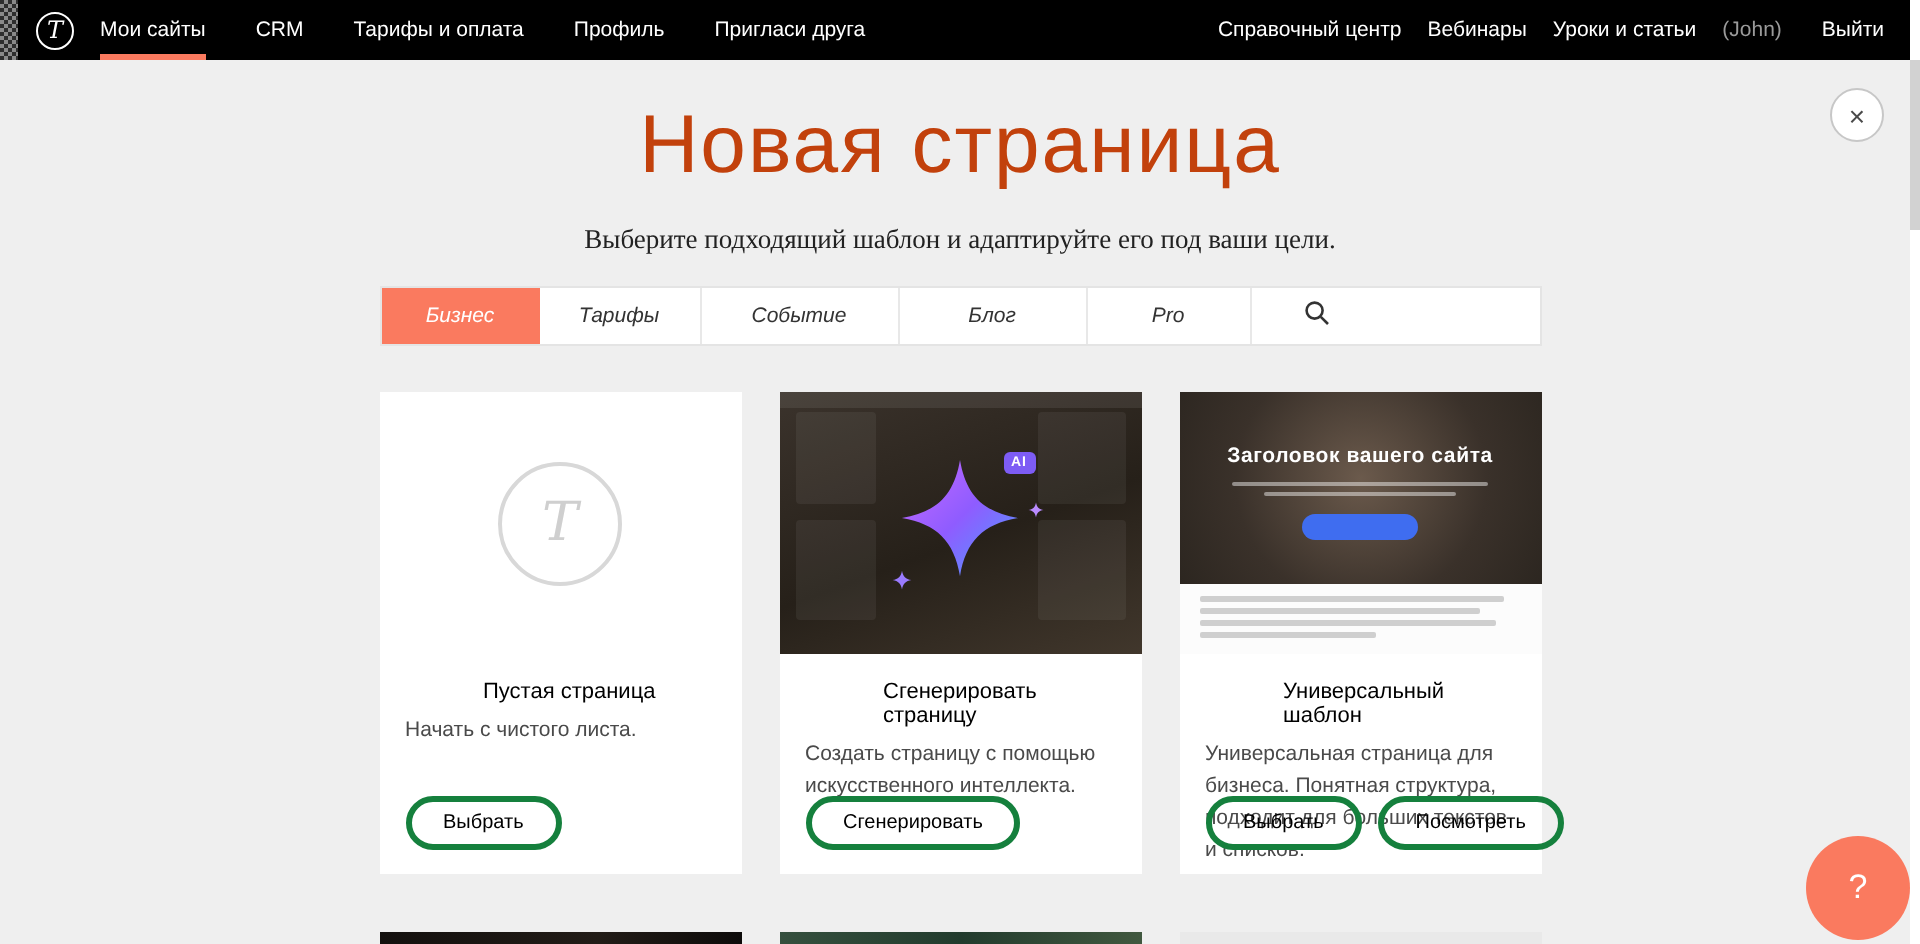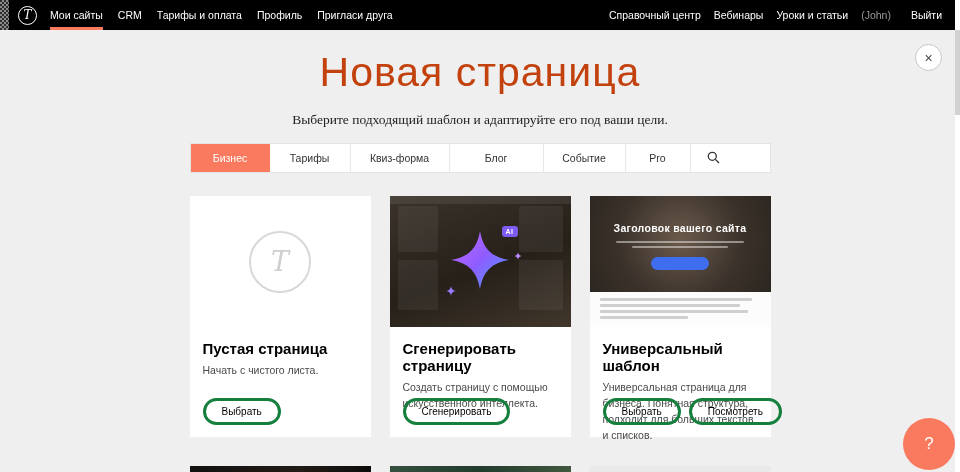--- a/index.html
+++ b/index.html
@@ -23,21 +23,21 @@
     width:9px; height:30px; flex:none;
     background-image:conic-gradient(#8a8a8a 25%, #2e2e2e 0 50%, #8a8a8a 0 75%, #2e2e2e 0);
     background-size:4px 4px;
   }
   .logo {
     width:19px; height:19px; flex:none; border:1.5px solid #fff; border-radius:50%;
     display:flex; align-items:center; justify-content:center;
     font-family:"DejaVu Serif", serif; font-style:italic; font-size:12px;
     margin:0 13px 0 9px; cursor:pointer;
   }
-  .nav-left { display:flex; align-items:center; gap:15px; height:100%; }
+  .nav-left { display:flex; align-items:center; gap:25px; height:100%; }
   .nav-item { display:flex; align-items:center; height:100%; position:relative; cursor:pointer; white-space:nowrap; }
   .nav-item.active::after { content:""; position:absolute; left:0; right:0; bottom:0; height:3px; background:var(--accent); }
   .nav-right { margin-left:auto; display:flex; align-items:center; gap:13px; padding-right:13px; }
   .user-wrap { display:flex; gap:20px; align-items:center; }
   .user-name { color:#9a9a9a; }
 
   
   .close-btn {
     position:absolute; top:44px; left:915px; width:27px; height:27px; border-radius:50%;
     background:#fff; border:1px solid #c7c7c7; color:#4a4a4a; font-size:14px; line-height:1;
@@ -52,42 +52,42 @@
   }
   .subtitle { margin:16px 0 0; text-align:center; font-size:13.5px; color:#222;font-family:Liberation Serif, serif; }
 
   
   .tabs {
     width:581px; margin:15px auto 0; height:30px; display:flex; background:#fff;
     border:1px solid #e4e4e4;
   }
   .tab {
     display:flex; align-items:center; justify-content:center; height:100%;
-    font-size:10.5px; color:#333; border-right:1px solid #e8e8e8; cursor:pointer;
+    font-size:10.5px; color:#333; border-right:1px solid #e8e8e8; cursor:pointer;font-style:italic;
   }
   .tab:last-child { border-right:none; }
   .tab:nth-child(1){ width:79px; }
   .tab:nth-child(2){ width:81px; }
   .tab:nth-child(3){ width:99px; }
   .tab:nth-child(4){ width:94px; }
   .tab:nth-child(5){ width:82px; }
   .tab:nth-child(6){ width:65px; }
   .tab:nth-child(7){ width:45px; }
   .tab:nth-child(8){ width:34px; }
   .tab.active { background:var(--accent); color:#fff; border-right:none; }
 
   
   .grid {
     width:581px; margin:23px auto 0; display:grid;
     grid-template-columns:repeat(3,181px); gap:19px;
   }
   .card { background:#fff; height:241px; position:relative; cursor:pointer; }
   .card-img { height:131px; position:relative; overflow:hidden; }
   .card-body { padding:13px 13px 0; }
-  .card-title { font-size:15px; font-weight:bold; color:#000; }
+  .card-title { font-size:11px; font-weight:normal; color:#000;margin-left:39px; }
   .card-desc { font-size:10.5px; color:#4a4a4a; margin-top:6px; line-height:1.5; }
   .btn-row { position:absolute; left:13px; bottom:12px; display:flex; gap:8px; }
   .btn-outline {
     border:3px solid #15803d; border-radius:15px; height:27px; padding:0 16px;
     display:inline-flex; align-items:center; background:transparent; color:#000;
     font-size:10px; cursor:pointer; font-family:"Liberation Sans", sans-serif;
   }
 
   
   .blank-img { display:flex; align-items:center; justify-content:center; }
@@ -175,23 +175,22 @@
 
 <button class="close-btn">×</button>
 
 <main>
   <h1 class="title">Новая страница</h1>
   <p class="subtitle">Выберите подходящий шаблон и адаптируйте его под ваши цели.</p>
 
   <div class="tabs">
     <div class="tab active">Бизнес</div>
     <div class="tab">Тарифы</div>
-    <div class="tab">Квиз-форма</div>
+    <div class="tab">Событие</div>
     <div class="tab">Блог</div>
-    <div class="tab">Событие</div>
     <div class="tab">Pro</div>
     <div class="tab">
       <span>
         <svg width="13" height="13" viewBox="0 0 13 13">
           <circle cx="5.3" cy="5.3" r="4" fill="none" stroke="#333" stroke-width="1.3"></circle>
           <line x1="8.4" y1="8.4" x2="12" y2="12" stroke="#333" stroke-width="1.3"></line>
         </svg>
       </span>
     </div>
   </div>

